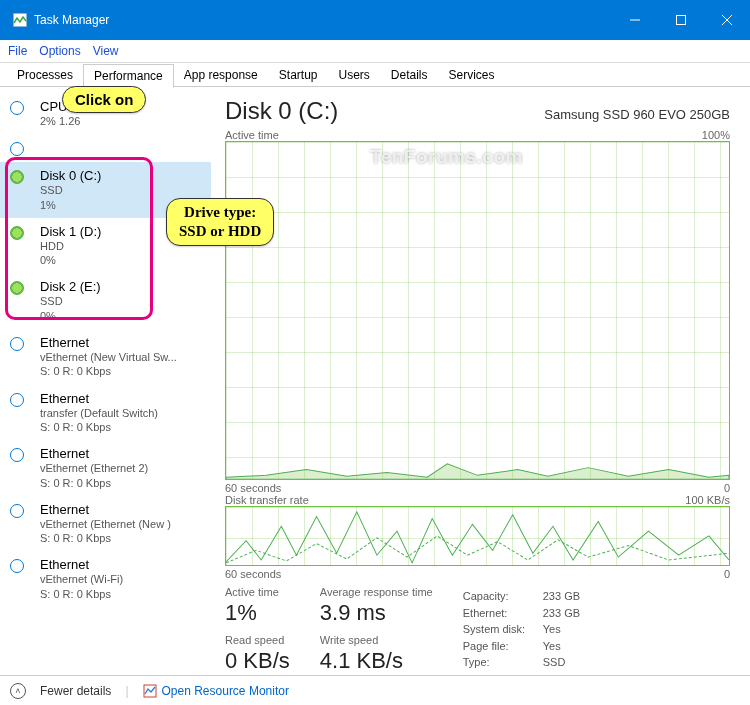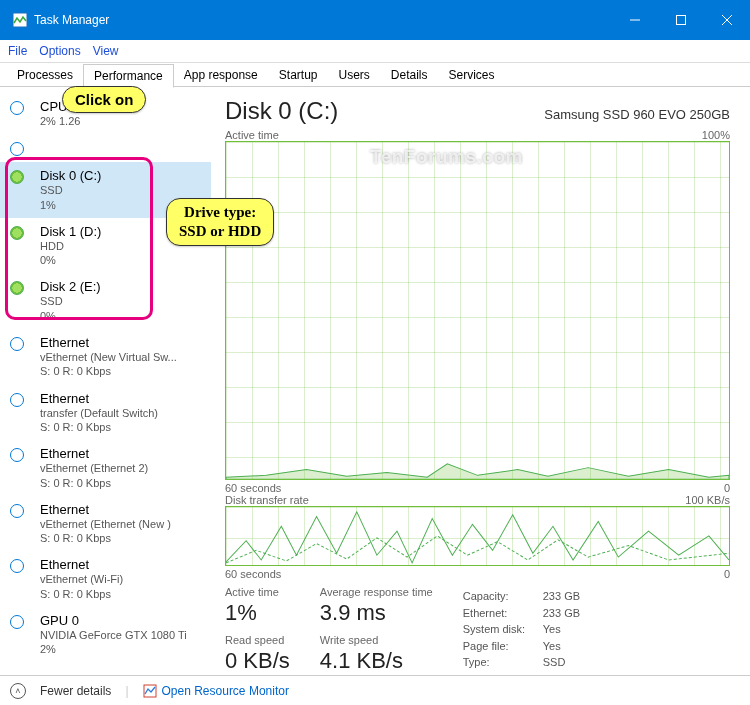--- a/index.html
+++ b/index.html
@@ -164,28 +164,20 @@
         </div>
     </div>
     <div class="side-item">
       <div class="ring"></div>
       <div class="side-text">
           <div class="t1">Ethernet</div>
           <div class="t2">vEthernet (Wi-Fi)</div>
           <div class="t3">S: 0 R: 0 Kbps</div>
         </div>
     </div>
-    <div class="side-item">
-      <div class="ring"></div>
-      <div class="side-text">
-          <div class="t1">GPU 0</div>
-          <div class="t2">NVIDIA GeForce GTX 1080 Ti</div>
-          <div class="t3">2%</div>
-        </div>
-    </div>
   </div>
 
   <div class="main">
     <div class="main-head">
       <div class="main-title">Disk 0 (C:)</div>
       <div class="main-sub">Samsung SSD 960 EVO 250GB</div>
     </div>
     <div class="chart-label-row">
         <span>Active time</span>
         <span>100%</span>

